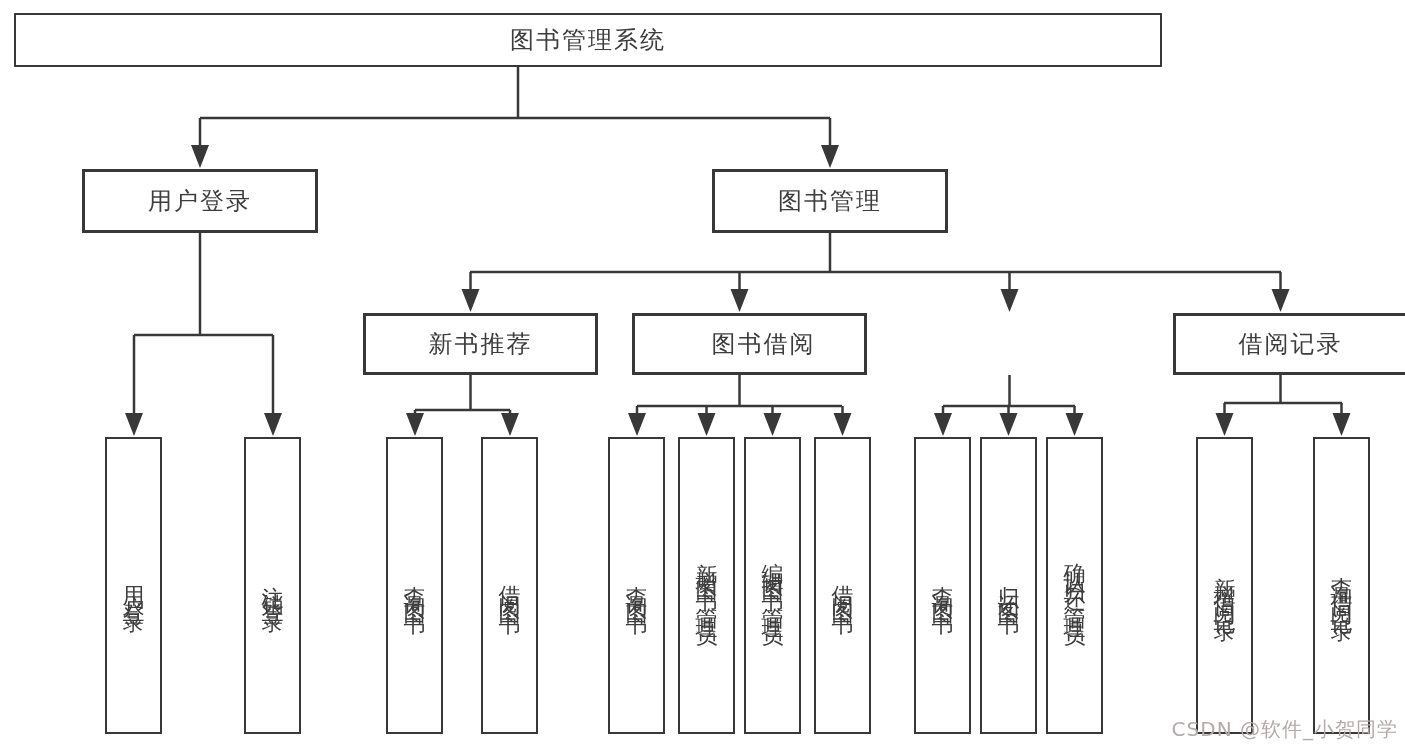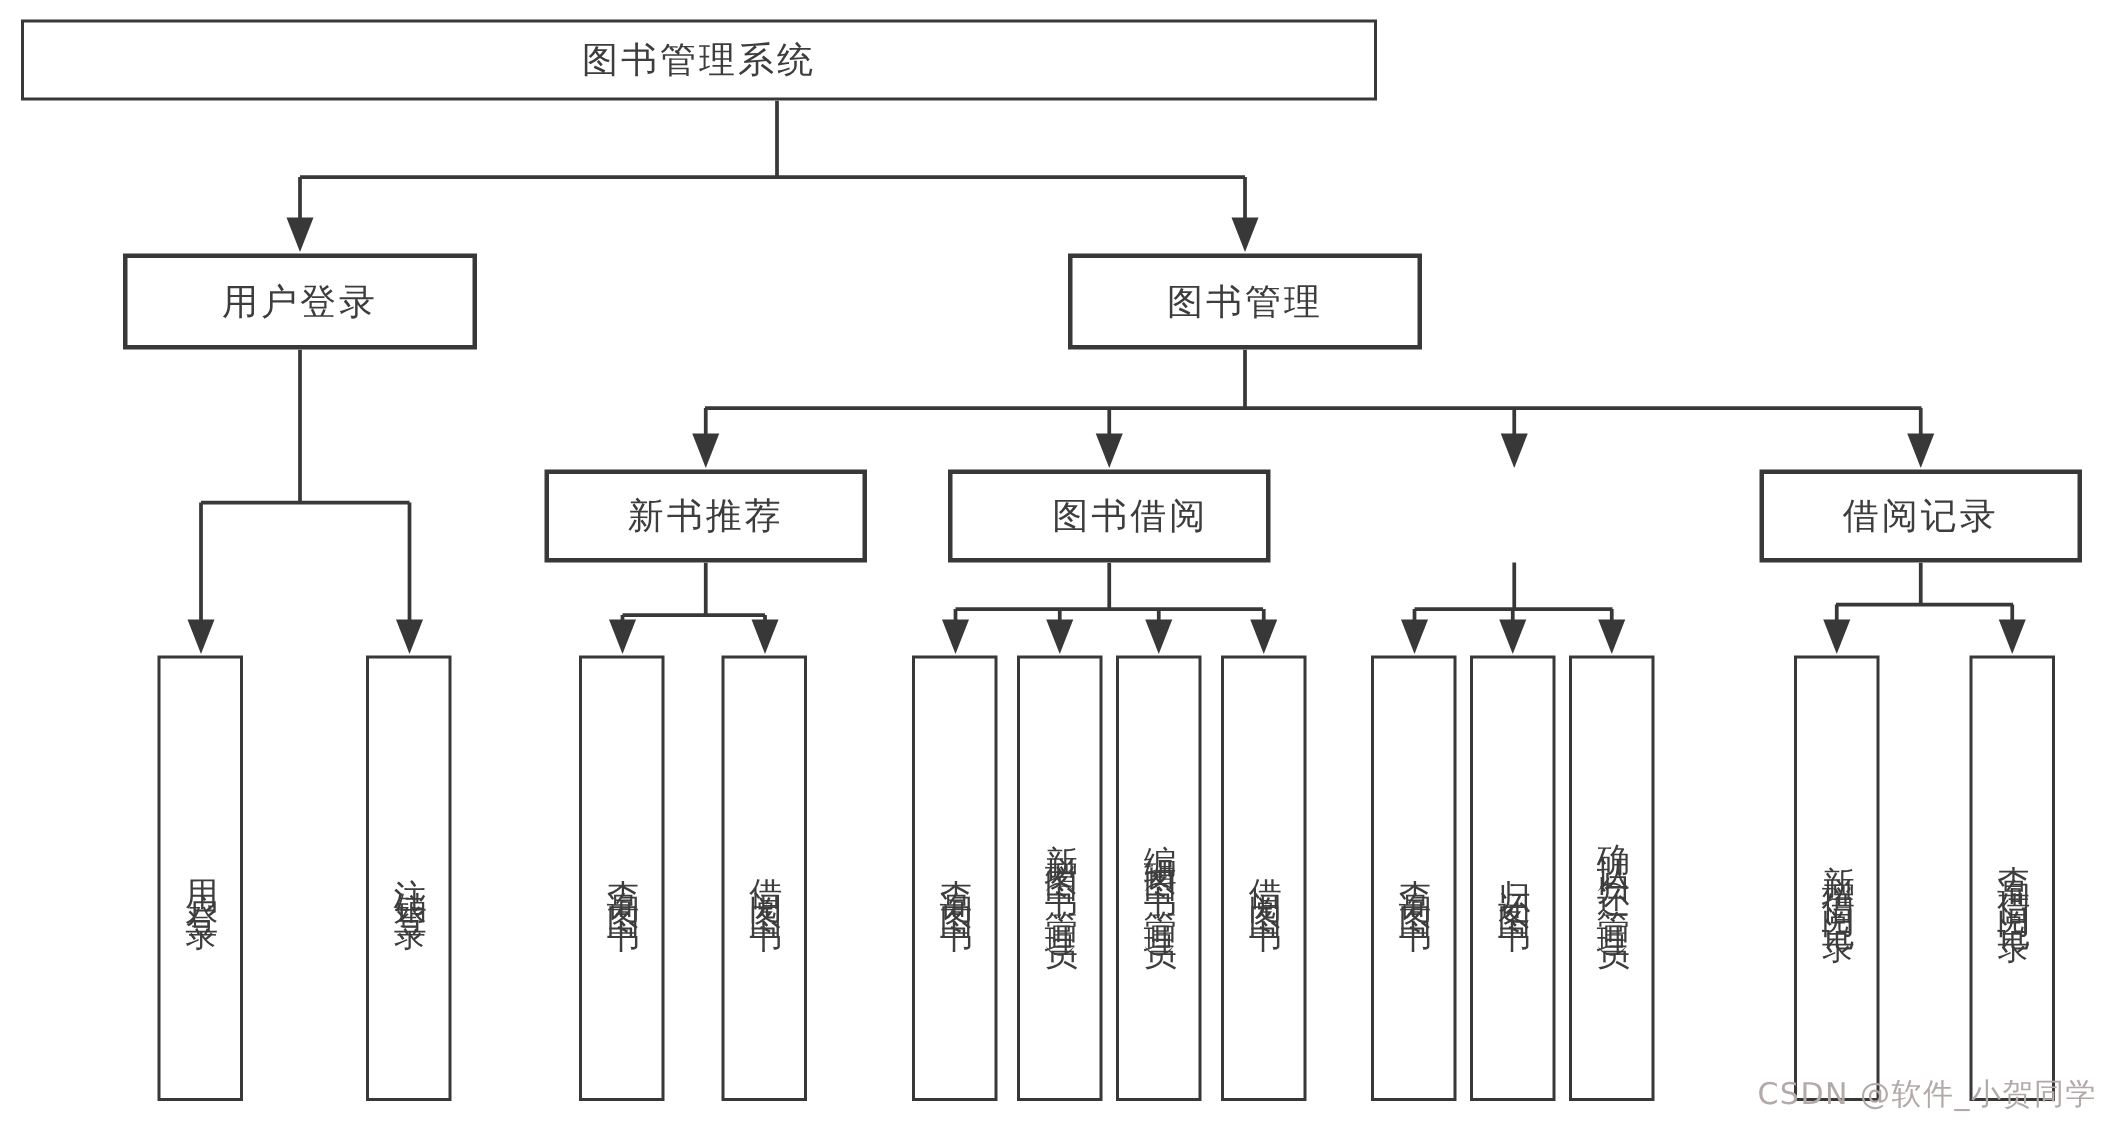--- a/index.html
+++ b/index.html
@@ -24,23 +24,23 @@
     position:absolute;
     box-sizing:border-box;
     border:3px solid var(--ink);
     background:#fff;
     display:flex;
     align-items:center;
     justify-content:center;
     color:var(--text);
     z-index:2;
   }
-  .root{left:14px;top:13px;width:904px;height:54px;border-width:2.5px;}
+  .root{left:14px;top:13px;width:1148px;height:54px;border-width:2.5px;}
   .l2{top:169px;width:236px;height:64px;}
-  .l3{top:313px;width:215px;height:62px;}
+  .l3{top:313px;width:235px;height:62px;}
   .leaf{top:437px;width:57px;height:297px;border-width:2.5px;}
   .h-label{
     font-size:24px;
     letter-spacing:2px;
     white-space:nowrap;
   }
   .v-label{
     writing-mode:vertical-lr;
     text-orientation:mixed;
     font-size:22px;

